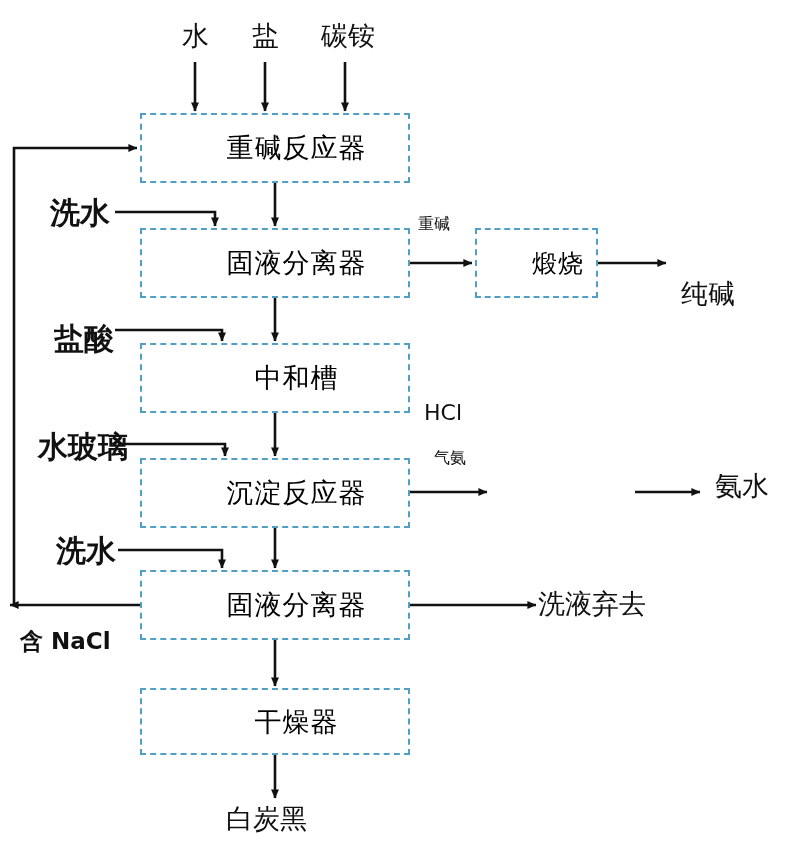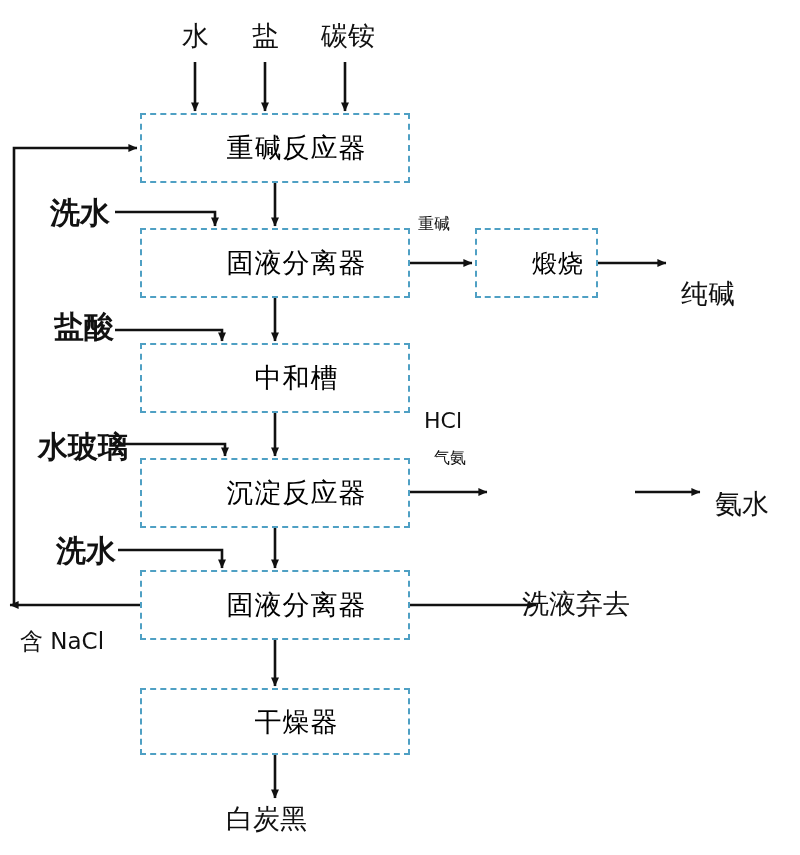--- a/index.html
+++ b/index.html
@@ -33,22 +33,22 @@
   .txt{
     position:absolute;
     color:#111;
     white-space:nowrap;
     line-height:1;
   }
   .txt.feed{font-size:27px;font-weight:400;}
   .txt.side{font-size:30px;font-weight:700;}
   .txt.stream{font-size:16px;font-weight:400;}
   .txt.out{font-size:27px;font-weight:400;}
-  .txt.out-bold{font-size:23px;font-weight:400;}
-  .txt.hcl{font-size:22px;font-weight:400;margin-top:8px;}
+  .txt.out-bold{font-size:23px;font-weight:700;}
+  .txt.hcl{font-size:22px;font-weight:400;}
 </style>
 </head>
 <body>
 
 <div id="canvas">
 
   <svg class="wires" viewBox="0 0 800 855">
     <defs>
       <marker id="ah" markerWidth="11" markerHeight="11" refX="8.6" refY="4" orient="auto" markerUnits="userSpaceOnUse">
         <path d="M0,0 L9,4 L0,8 z" fill="#111"></path>
@@ -111,27 +111,27 @@
   <div class="node small" style="left:475px;top:228px;width:123px;height:70px;">
     <span class="node-label">煅烧</span>
   </div>
 
 
   <div class="txt feed" style="left:182px;top:22px;">水</div>
   <div class="txt feed" style="left:252px;top:22px;">盐</div>
   <div class="txt feed" style="left:305px;top:22px;margin-left:16px;">碳铵</div>
 
   <div class="txt side" style="left:50px;top:198px;">洗水</div>
-  <div class="txt side" style="left:54px;top:312px;">盐酸</div>
+  <div class="txt side" style="left:54px;top:324px;">盐酸</div>
   <div class="txt side" style="left:38px;top:432px;text-align:right;">水玻璃</div>
   <div class="txt side" style="left:56px;top:536px;">洗水</div>
 
   <div class="txt stream" style="left:418px;top:216px;">重碱</div>
   <div class="txt stream" style="left:434px;top:450px;text-align:center;">气氨</div>
   <div class="txt hcl" style="left:424px;top:402px;">HCl</div>
   <div class="txt out-bold" style="left:20px;top:630px;">含 NaCl</div>
 
   <div class="txt out" style="left:681px;top:252px;margin-top:28px;">纯碱</div>
-  <div class="txt out" style="left:715px;top:490px;">氨水</div>
-  <div class="txt out" style="left:522px;top:590px;">洗液弃去</div>
+  <div class="txt out" style="left:715px;top:472px;">氨水</div>
+  <div class="txt out" style="left:538px;top:590px;">洗液弃去</div>
   <div class="txt out" style="left:226px;top:805px;">白炭黑</div>
 
 </div>
 
 </body></html>

